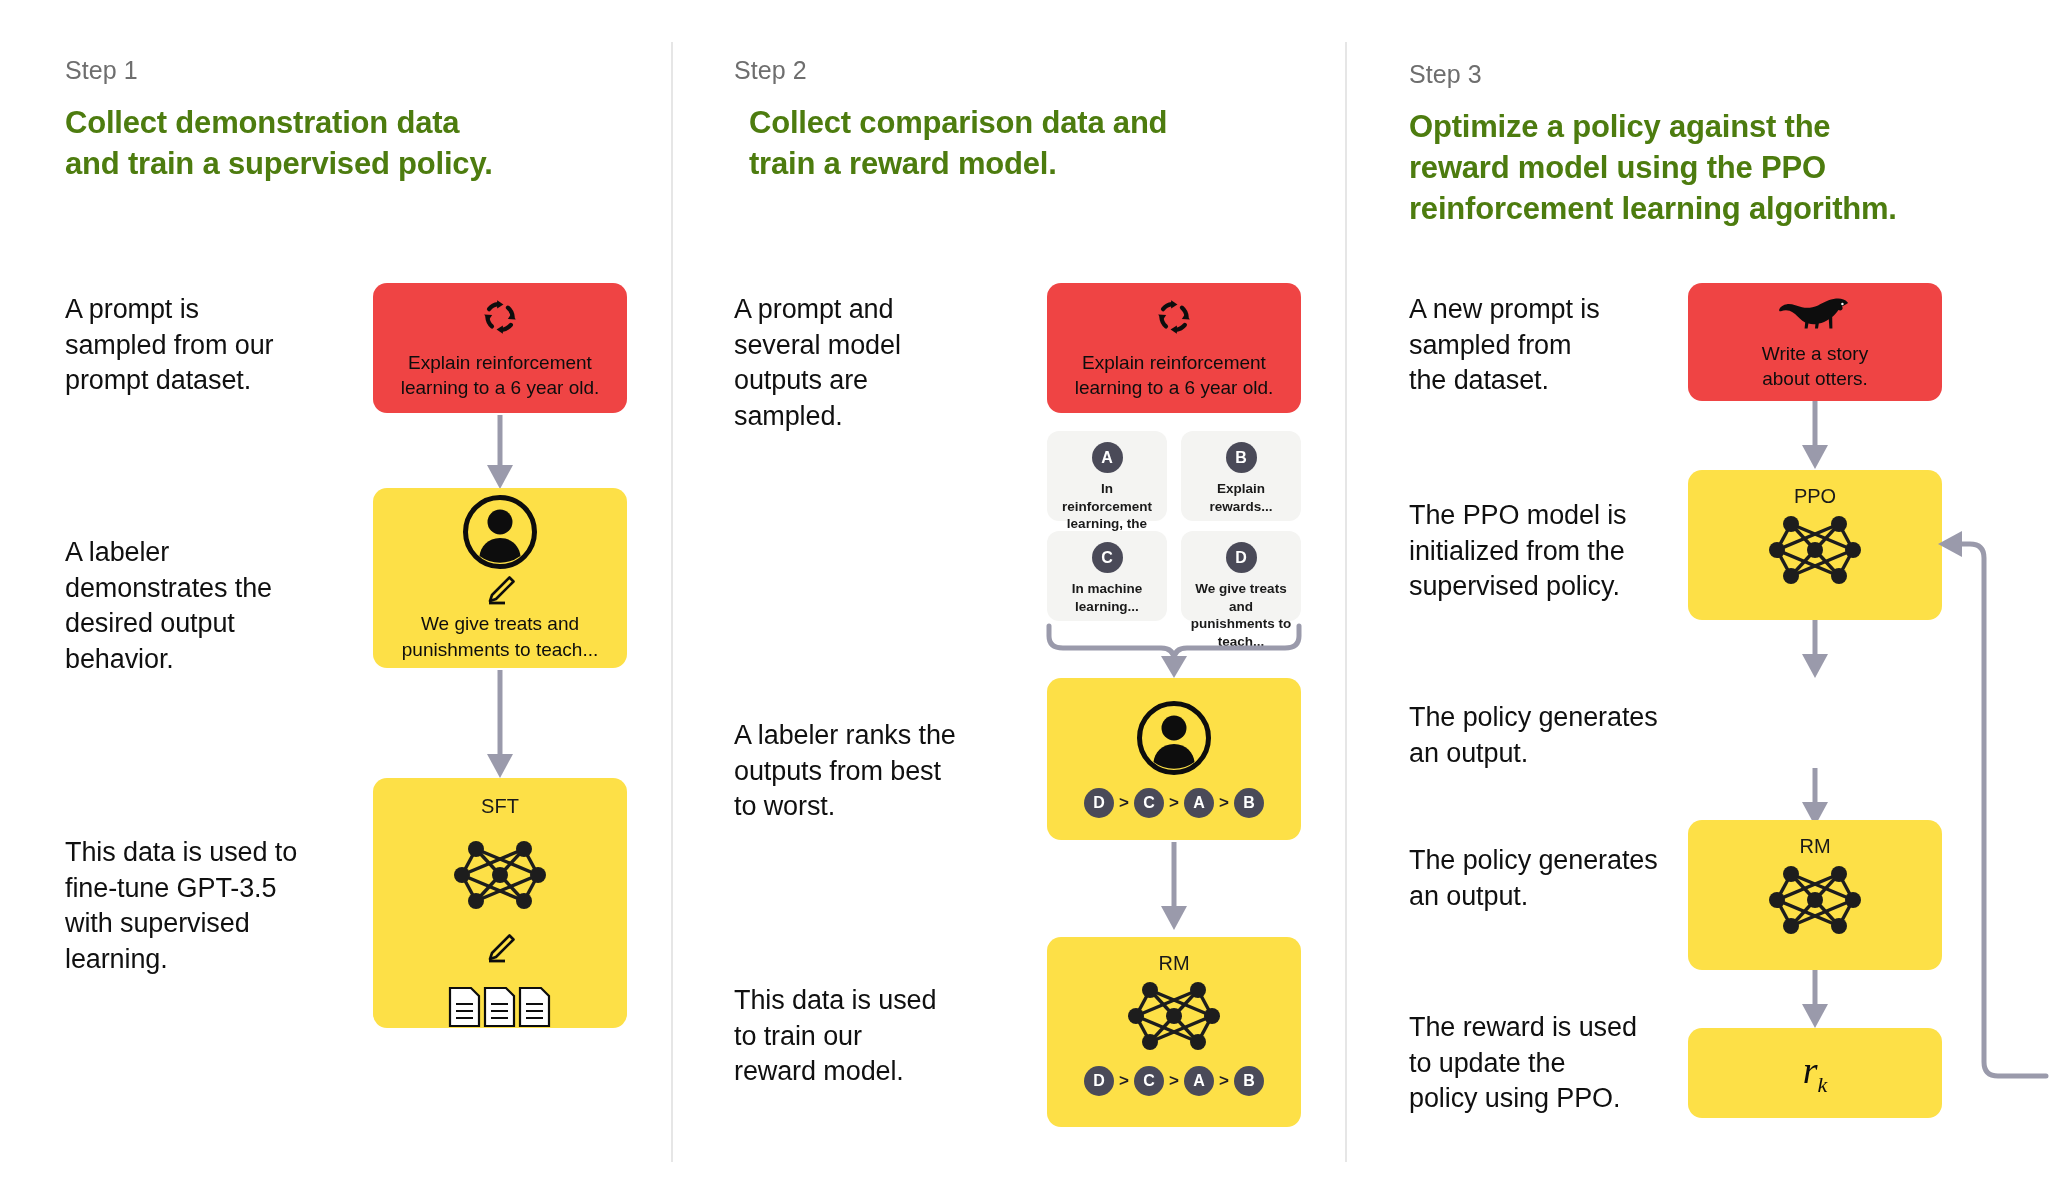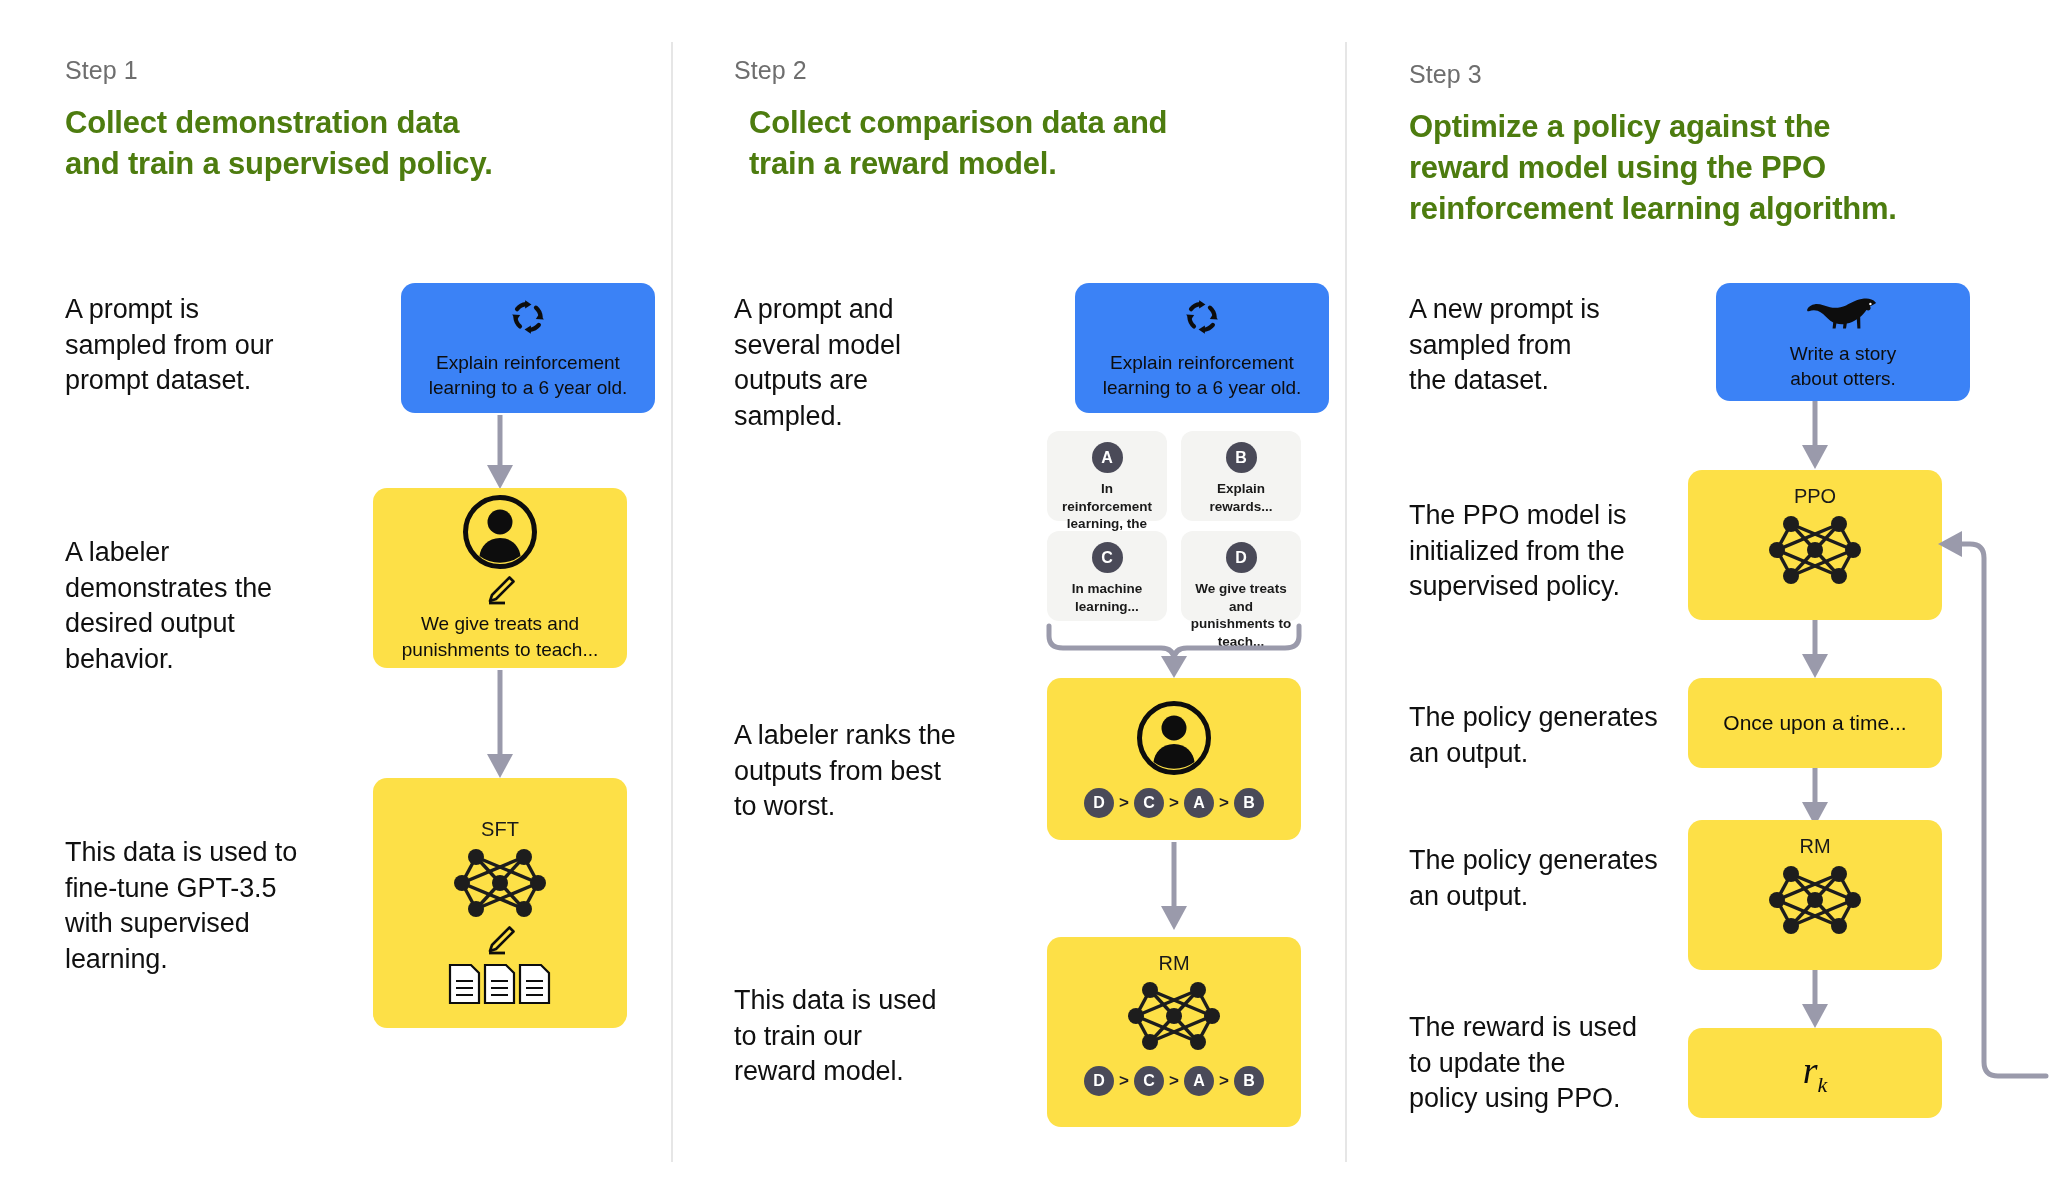--- a/index.html
+++ b/index.html
@@ -44,21 +44,21 @@
   }
 
   
   .box {
     position: absolute;
     border-radius: 14px;
     background: #fde047;
     display: flex; flex-direction: column;
     align-items: center; justify-content: center;
   }
-  .box.green { background: #3b82f6; margin-left: 28px; }
+  .box.green { background: #ef4444; }
   .box-caption {
     font-size: 19px; line-height: 1.32; text-align: center;
     color: #0d0d0d; padding: 0 14px;
   }
   .box-title {
     font-size: 20px; color: #1a1a1a; text-align: center;
   }
 
   
   .mini {
@@ -178,21 +178,21 @@
 
     <div class="arrow" style="left:478px; top:670px;">
       <svg width="44" height="110">
           <g>
         <line x1="22" y1="0" x2="22" y2="88" stroke="#9a9aab" stroke-width="5"></line>
         <path d="M9 84 L35 84 L22 108 Z" fill="#9a9aab"></path>
       </g>
         </svg>
     </div>
 
-    <div class="box" style="left:373px; top:778px; width:254px; height:250px; justify-content:center; padding-top:17px;">
+    <div class="box" style="left:373px; top:778px; width:254px; height:250px; justify-content:space-between; padding-top:17px;">
       <div class="box-title">SFT</div>
       <span style="margin-top:4px;">
         <svg width="94" height="76" viewBox="0 0 94 76">
           <g stroke="#1d1d1d" stroke-width="3.4">
             <line x1="23" y1="12" x2="9" y2="38"></line>
               <line x1="23" y1="12" x2="47" y2="38"></line>
               <line x1="23" y1="12" x2="85" y2="38"></line>
             <line x1="71" y1="12" x2="9" y2="38"></line>
               <line x1="71" y1="12" x2="47" y2="38"></line>
               <line x1="71" y1="12" x2="85" y2="38"></line>
@@ -461,23 +461,20 @@
 
     <div class="arrow" style="left:447px; top:620px;">
       <svg width="44" height="60">
           <g>
         <line x1="22" y1="0" x2="22" y2="38" stroke="#9a9aab" stroke-width="5"></line>
         <path d="M9 34 L35 34 L22 58 Z" fill="#9a9aab"></path>
       </g>
         </svg>
     </div>
 
-    <div class="box" style="left:342px; top:678px; width:254px; height:90px;">
-      <div class="box-caption" style="font-size:21px;">Once upon a time...</div>
-    </div>
 
     <div class="arrow" style="left:447px; top:768px;">
       <svg width="44" height="60">
           <g>
         <line x1="22" y1="0" x2="22" y2="38" stroke="#9a9aab" stroke-width="5"></line>
         <path d="M9 34 L35 34 L22 58 Z" fill="#9a9aab"></path>
       </g>
         </svg>
     </div>
 

